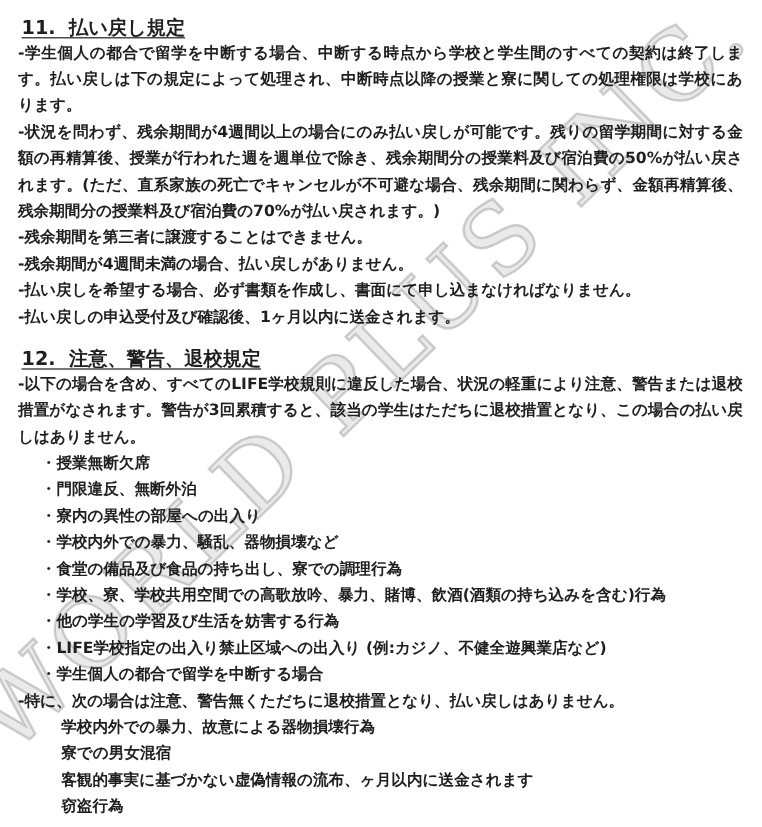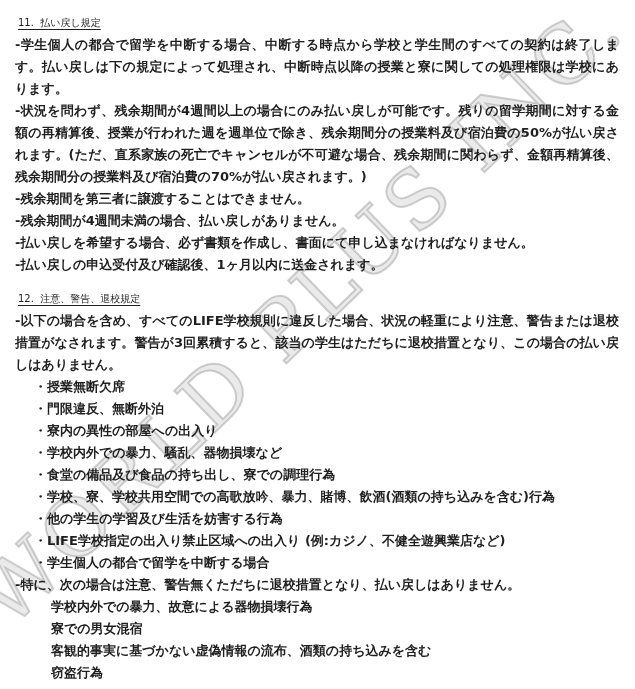--- a/index.html
+++ b/index.html
@@ -31,22 +31,22 @@
     position: relative;
     z-index: 1;
     padding: 12px 16px 0 15px;
     color: #1f1f1f;
     font-size: 13px;
     font-weight: bold;
     line-height: 22px;
     text-align: justify;
   }
   .heading {
-    font-size: 10px;
-    font-weight: normal;
+    font-size: 16px;
+    font-weight: bold;
     text-decoration: underline;
     text-underline-offset: 3px;
     white-space: pre-wrap;
     margin: 0 0 0 3px;
     line-height: 22px;
   }
   .heading.spaced { margin-top: 12px; }
   .para { margin: 0; }
   .bullet-list .bullet { margin: 0 0 0 19px; }
   .plain-list .plain-item { margin: 0 0 0 36px; }
@@ -81,18 +81,18 @@
       <p class="bullet">・他の学生の学習及び生活を妨害する行為</p>
       <p class="bullet">・LIFE学校指定の出入り禁止区域への出入り (例:カジノ、不健全遊興業店など)</p>
       <p class="bullet">・学生個人の都合で留学を中断する場合</p>
     </div>
 
     <p class="para">-特に、次の場合は注意、警告無くただちに退校措置となり、払い戻しはありません。</p>
 
     <div class="plain-list">
       <p class="plain-item">学校内外での暴力、故意による器物損壊行為</p>
       <p class="plain-item">寮での男女混宿</p>
-      <p class="plain-item">客観的事実に基づかない虚偽情報の流布、酒類の持ち込みを含む</p>
+      <p class="plain-item">客観的事実に基づかない虚偽情報の流布、ヶ月以内に送金されます</p>
       <p class="plain-item">窃盗行為</p>
     </div>
 
   </div>
 </div>
 
 </body></html>

